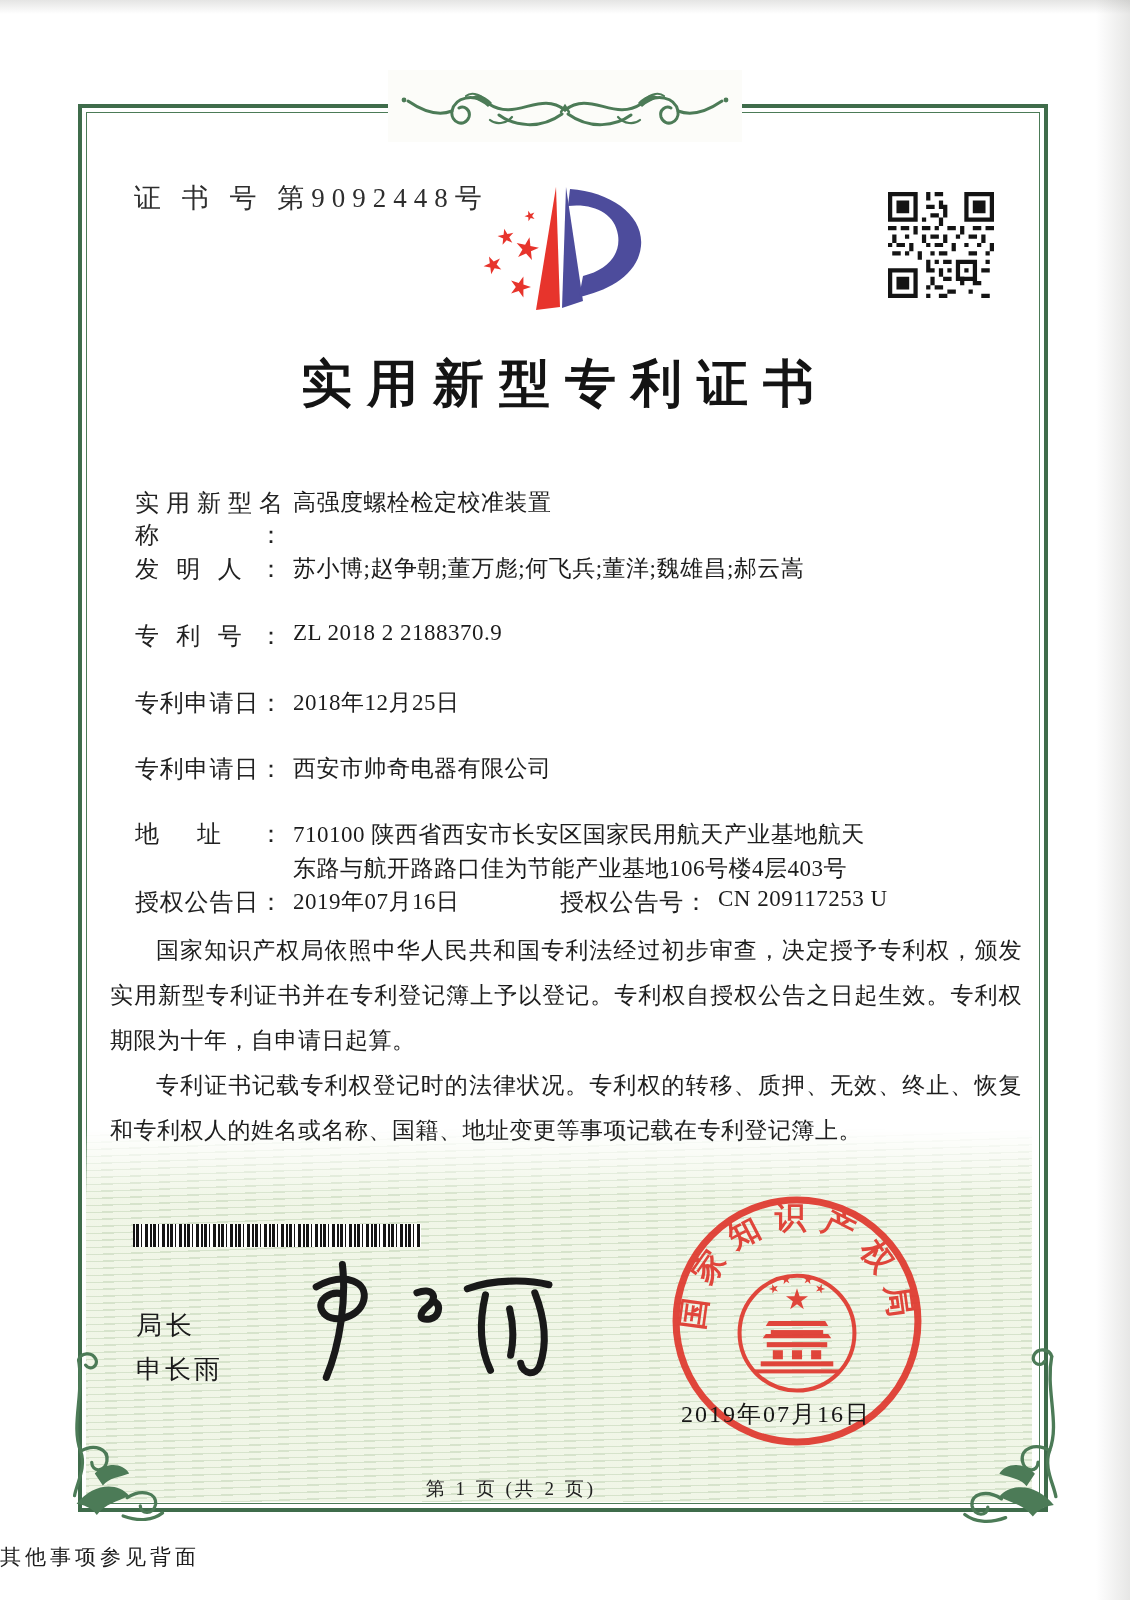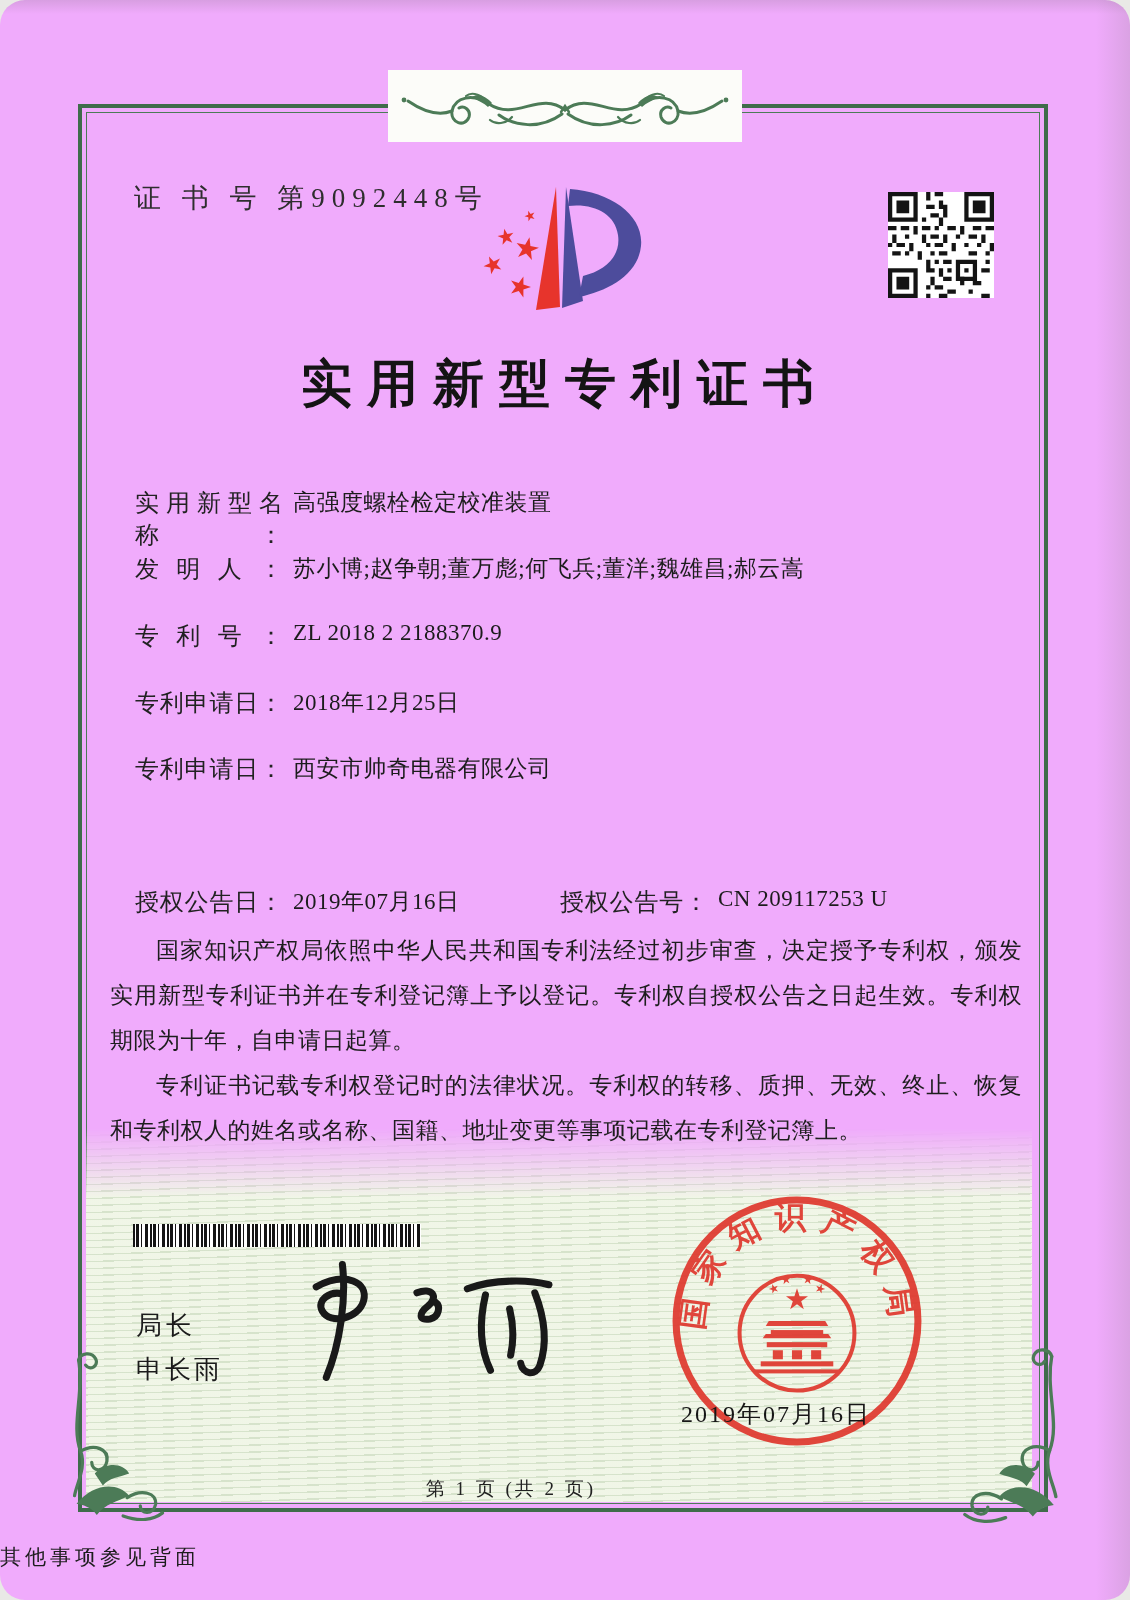--- a/index.html
+++ b/index.html
@@ -1,19 +1,19 @@
 <!DOCTYPE html>
 <html><head>
 <meta charset="utf-8">
 <style>
   html,body{margin:0;padding:0;background:#e9e9e6;}
   .page{
     position:relative;width:1130px;height:1600px;margin:0 auto;
-    background:#f0abfc;overflow:hidden;
-    font-family:"Liberation Serif","DejaVu Serif",serif;color:#1f1f1f;border-radius:25px;
+    background:#ffffff;overflow:hidden;
+    font-family:"Liberation Serif","DejaVu Serif",serif;color:#1f1f1f;
   }
   
   .scan-edge-right{position:absolute;right:0;top:0;width:34px;height:100%;
     background:linear-gradient(to right,rgba(0,0,0,0),rgba(120,120,115,.18));}
   .scan-edge-top{position:absolute;left:0;top:0;width:100%;height:14px;
     background:linear-gradient(to bottom,rgba(90,90,85,.16),rgba(0,0,0,0));}
 
   
   .border-frame{position:absolute;left:78px;top:104px;width:962px;height:1400px;
     border:4px solid #3f6c4b;}
@@ -193,20 +193,24 @@
     <span class="flabel">专利号：</span>
     <span class="fvalue">ZL 2018 2 2188370.9</span>
   </div>
   <div class="frow fdate">
     <span class="flabel">专利申请日：</span>
     <span class="fvalue">2018年12月25日</span>
   </div>
   <div class="frow pat">
     <span class="flabel">专利申请日：</span>
     <span class="fvalue">西安市帅奇电器有限公司</span>
+  </div>
+  <div class="frow addr">
+    <span class="flabel">地址：</span>
+    <span class="fvalue addr-val">710100 陕西省西安市长安区国家民用航天产业基地航天东路与航开路路口佳为节能产业基地106号楼4层403号</span>
   </div>
   <div class="frow grant">
     <span class="flabel">授权公告日：</span>
     <span class="fvalue">2019年07月16日</span>
     <span class="grant2">
       <span class="flabel">授权公告号：</span>
       <span class="fvalue">CN 209117253 U</span>
     </span>
   </div>
 

